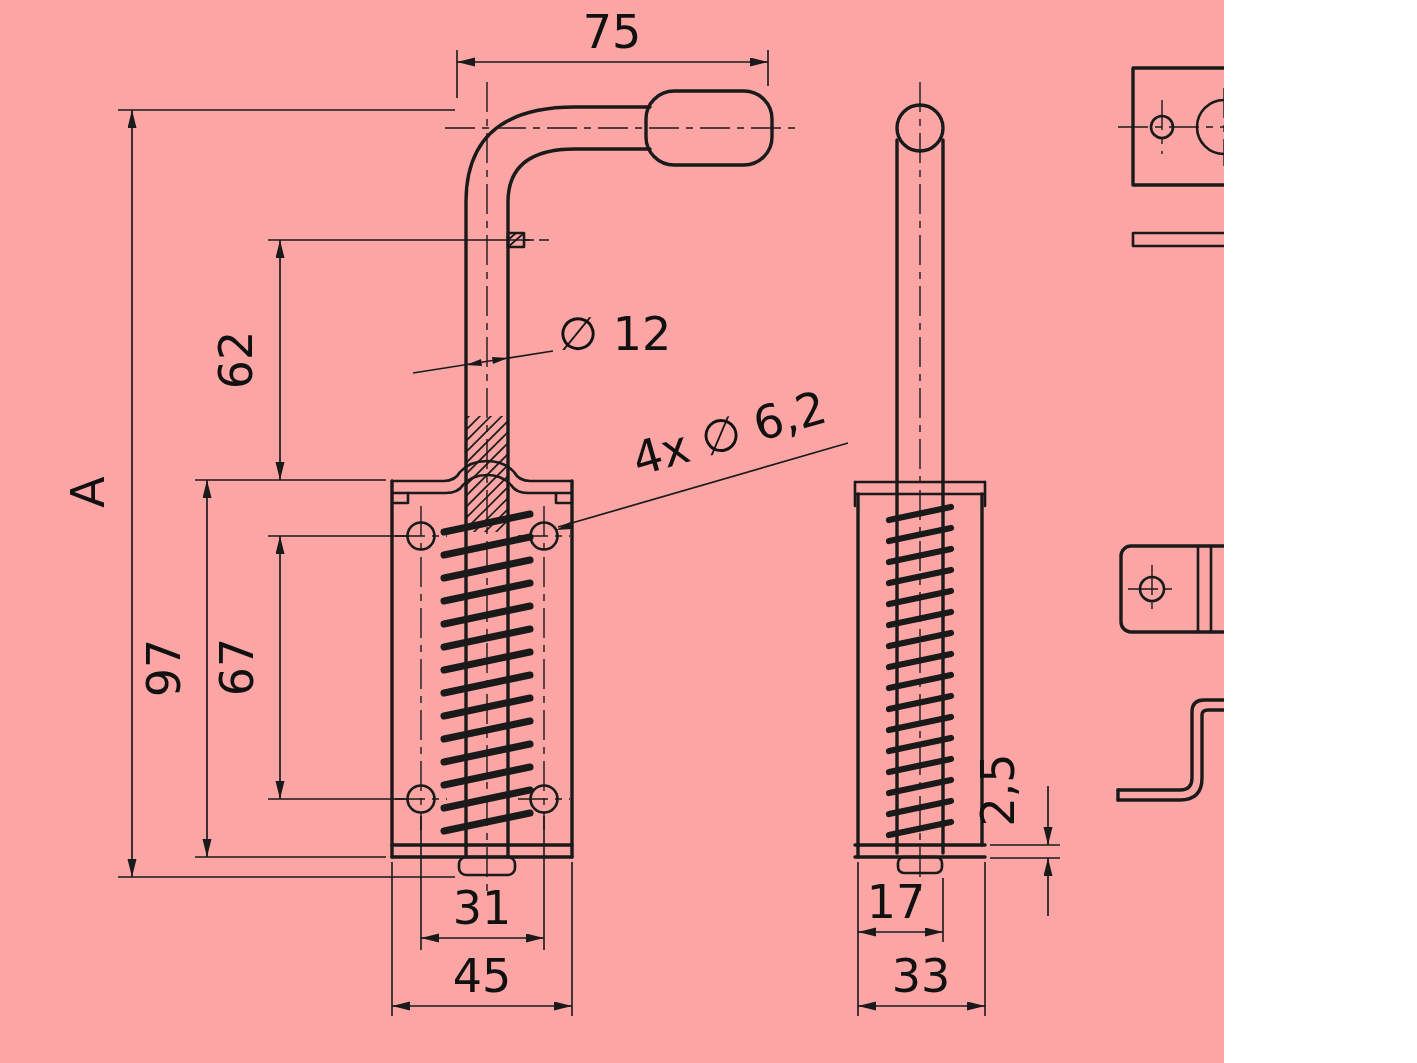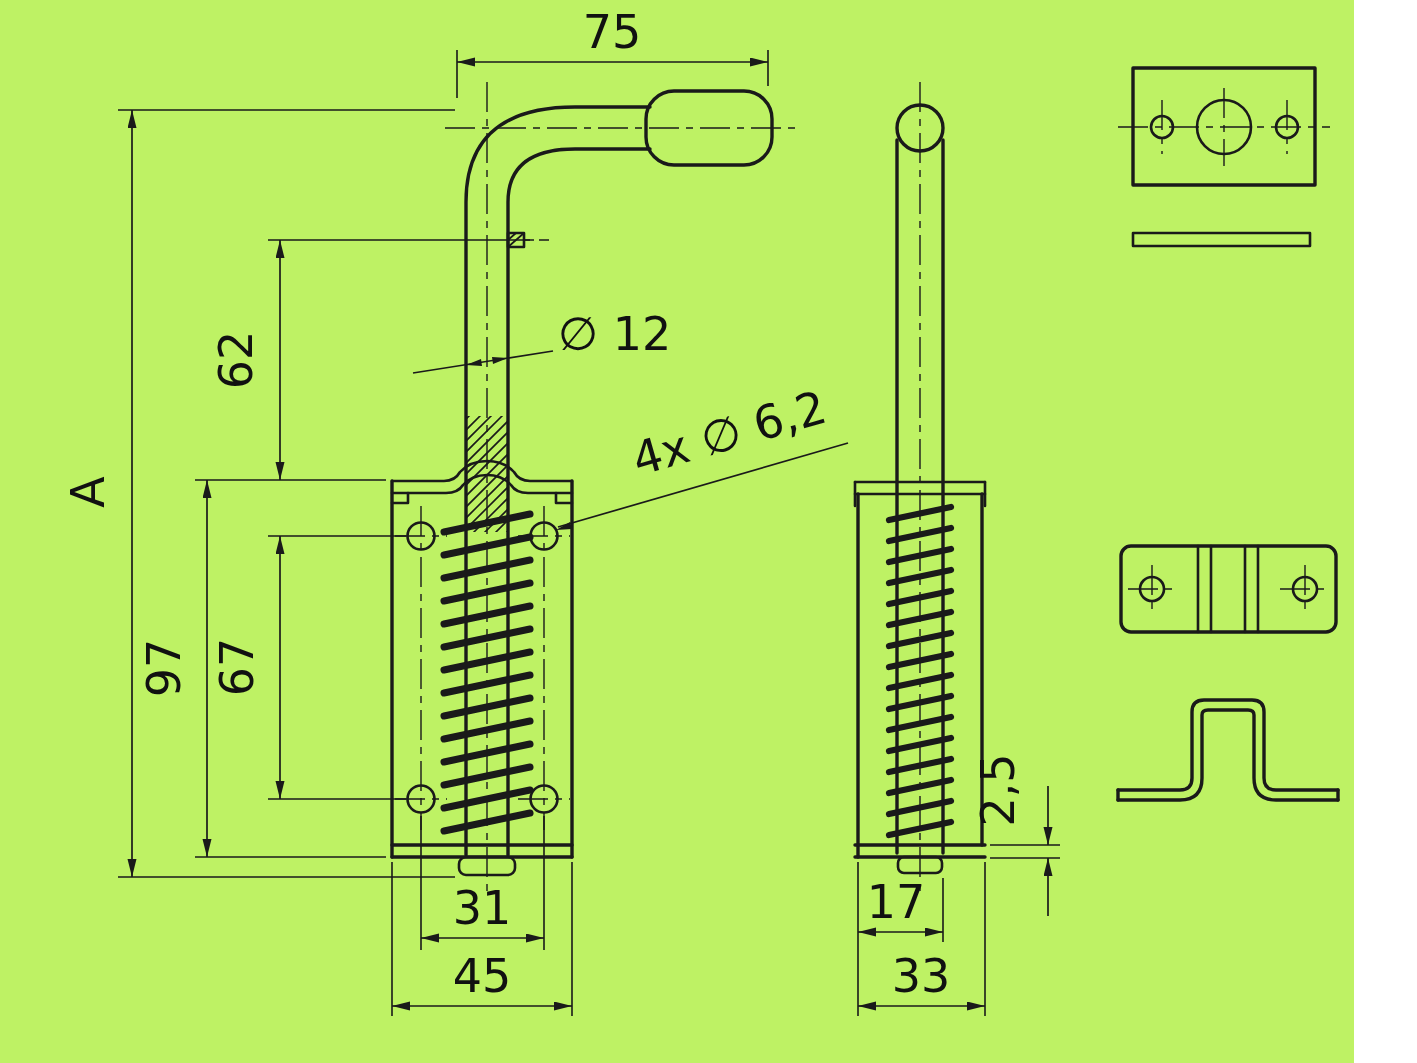--- a/index.html
+++ b/index.html
@@ -1,16 +1,16 @@
 <!DOCTYPE html>
 <html><head>
 <meta charset="utf-8">
 <style>
   html,body{margin:0;padding:0;background:#ffffff;}
-  .page{width:1354px;height:1063px;position:relative;background:#bef264;overflow:hidden;}
+  .page{width:1224px;height:1063px;position:relative;background:#fca5a5;overflow:hidden;}
   svg{display:block;}
   .outline{fill:none;stroke:#1a1a1a;stroke-width:3.4;stroke-linejoin:round;stroke-linecap:round;}
   .outline2{fill:none;stroke:#1a1a1a;stroke-width:2.6;stroke-linejoin:round;stroke-linecap:round;}
   .thin{fill:none;stroke:#1a1a1a;stroke-width:1.7;}
   .cl{fill:none;stroke:#1a1a1a;stroke-width:1.4;stroke-dasharray:30 7 7 7;}
   .dim{fill:none;stroke:#1a1a1a;stroke-width:1.7;}
   .ext{fill:none;stroke:#1a1a1a;stroke-width:1.6;}
   .hatch{fill:none;stroke:#1a1a1a;stroke-width:1.6;}
   .spring-f{fill:none;stroke:#1a1a1a;stroke-width:7;stroke-linecap:round;}
   .spring-s{fill:none;stroke:#1a1a1a;stroke-width:6.2;stroke-linecap:round;}

